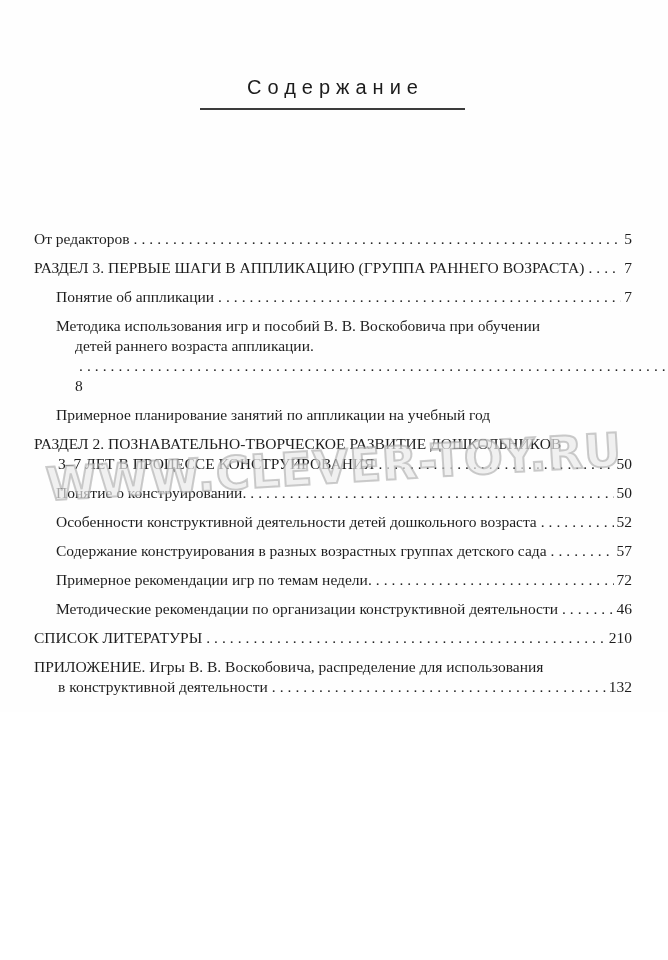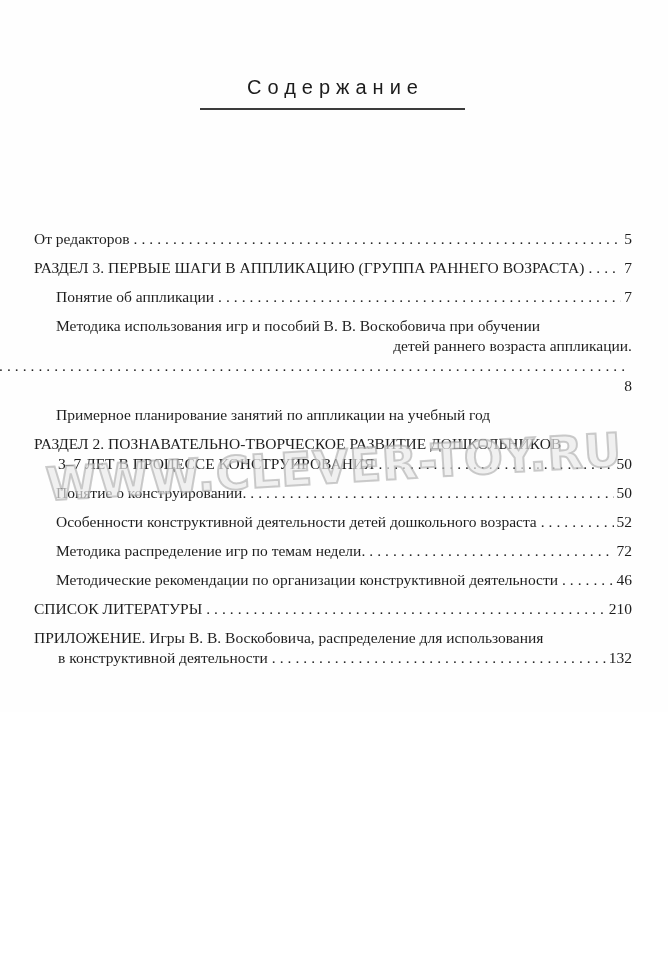--- a/index.html
+++ b/index.html
@@ -41,21 +41,21 @@
     top: 229px;
     left: 34px;
     width: 598px;
     font-size: 15.5px;
     line-height: 20px;
   }
   .entry { margin-bottom: 9px; }
   .entry .line { white-space: nowrap; }
   .entry .row {
     display: flex;
-    align-items: flex-end;
+    align-items: flex-start;
   }
   .entry .row .t { white-space: nowrap; }
   
   .entry.lvl1 { padding-left: 22px; }
   .entry.lvl0 .cont { padding-left: 24px; }
   .entry.lvl1 .cont { padding-left: 19px; flex-direction: column; }
   .leader {
     flex: 1 1 auto;
     min-width: 0;
     overflow: hidden;
@@ -149,21 +149,28 @@
       </div>
       <div class="entry lvl1">
         <div class="row">
           <span class="t">Особенности конструктивной деятельности детей дошкольного возраста</span>
           <span class="leader"></span>
           <span class="pg">52</span>
         </div>
       </div>
       <div class="entry lvl1">
         <div class="row">
-          <span class="t">Методика распределение игр по темам недели.</span>
+          <span class="t">Содержание конструирования в разных возрастных группах детского сада</span>
+          <span class="leader"></span>
+          <span class="pg">57</span>
+        </div>
+      </div>
+      <div class="entry lvl1">
+        <div class="row">
+          <span class="t">Примерное рекомендации игр по темам недели.</span>
           <span class="leader"></span>
           <span class="pg">72</span>
         </div>
       </div>
       <div class="entry lvl1">
         <div class="row">
           <span class="t">Методические рекомендации по организации конструктивной деятельности</span>
           <span class="leader"></span>
           <span class="pg">46</span>
         </div>

